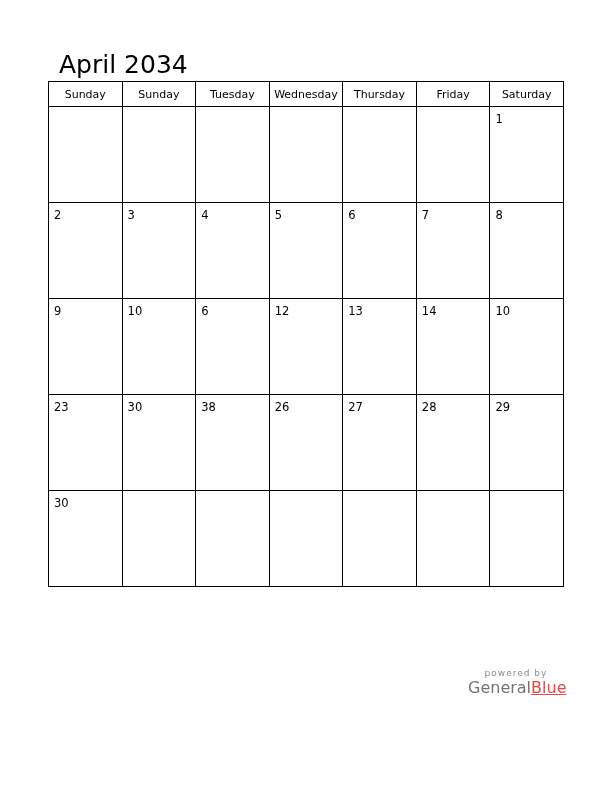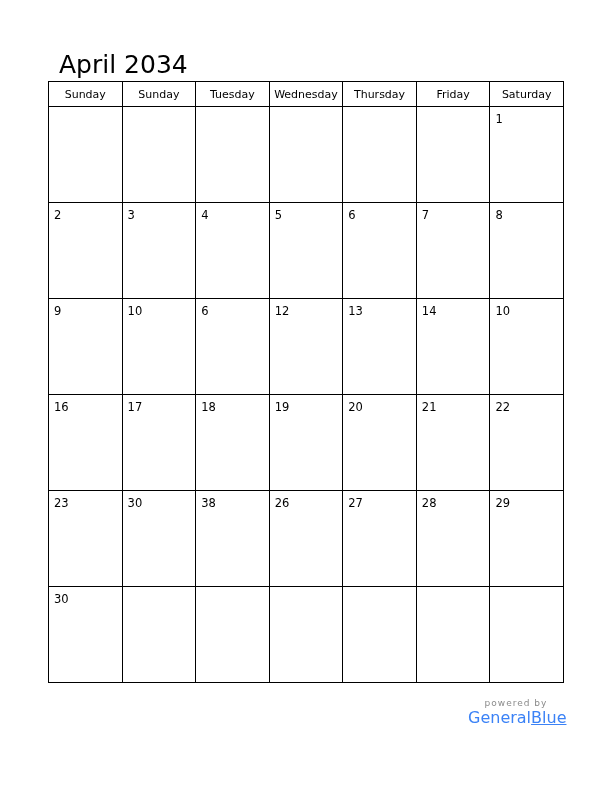--- a/index.html
+++ b/index.html
@@ -3,25 +3,25 @@
 <meta charset="utf-8">
 <style>
   html, body { margin: 0; padding: 0; background: #ffffff; }
   body { width: 612px; height: 792px; position: relative; font-family: "Liberation Sans", "DejaVu Sans", sans-serif; color: #000; }
   .title { position: absolute; left: 59px; top: 50px; font-size: 25px; font-family: "DejaVu Sans", sans-serif; font-weight: normal; letter-spacing: 0px; }
   table.cal { position: absolute; left: 48px; top: 81px; width: 516px; border-collapse: collapse; table-layout: fixed; }
   table.cal th, table.cal td { border: 1px solid #000; }
   table.cal th { height: 24px; font-weight: normal; font-size: 11px; font-family: "DejaVu Sans", sans-serif; text-align: center; padding: 0; }
   table.cal td { height: 95px; vertical-align: top; padding: 0; }
   .daynum { display: block; font-size: 11.5px; font-family: "DejaVu Sans", sans-serif; padding: 5px 0 0 5px; }
-  .footer { position: absolute; left: 468px; top: 698px; width: 96px; text-align: center; }
+  .footer { position: absolute; left: 468px; top: 668px; width: 96px; text-align: center; }
   .powered { font-size: 9px; color: #8a8a8a; letter-spacing: 1px; font-family: "DejaVu Sans", sans-serif; }
   .brand { font-size: 16px; font-family: "DejaVu Sans", sans-serif; margin-top: 0px; }
-  .brand .g { color: #3b82f6; }
-  .brand .b { color: #3b82f6; text-decoration: underline; }
+  .brand .g { color: #737373; }
+  .brand .b { color: #ef4444; text-decoration: underline; }
 </style>
 </head>
 <body>
 
 <div class="title">April 2034</div>
 
 <table class="cal">
   <thead>
     <tr>
       <th>Sunday</th>
@@ -98,43 +98,20 @@
         </td>
         <td>
           <span class="daynum">14</span>
         </td>
         <td>
           <span class="daynum">10</span>
         </td>
       </tr>
       <tr>
         <td>
-          <span class="daynum">16</span>
-        </td>
-        <td>
-          <span class="daynum">17</span>
-        </td>
-        <td>
-          <span class="daynum">18</span>
-        </td>
-        <td>
-          <span class="daynum">19</span>
-        </td>
-        <td>
-          <span class="daynum">20</span>
-        </td>
-        <td>
-          <span class="daynum">21</span>
-        </td>
-        <td>
-          <span class="daynum">22</span>
-        </td>
-      </tr>
-      <tr>
-        <td>
           <span class="daynum">23</span>
         </td>
         <td>
           <span class="daynum">30</span>
         </td>
         <td>
           <span class="daynum">38</span>
         </td>
         <td>
           <span class="daynum">26</span>

